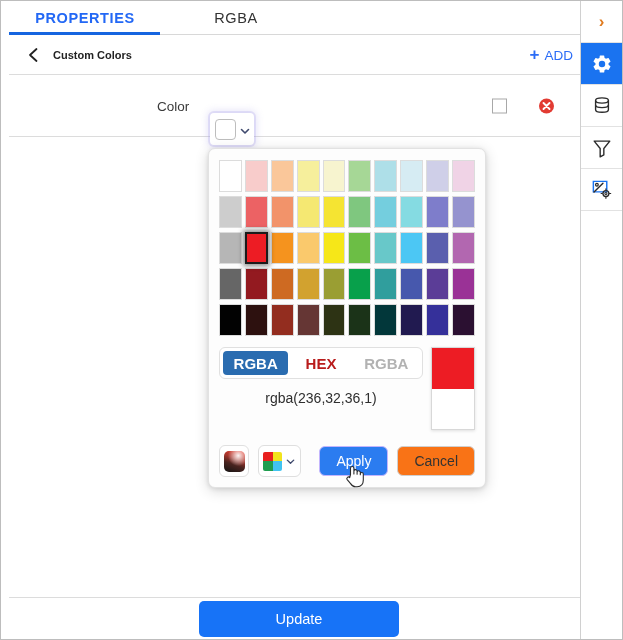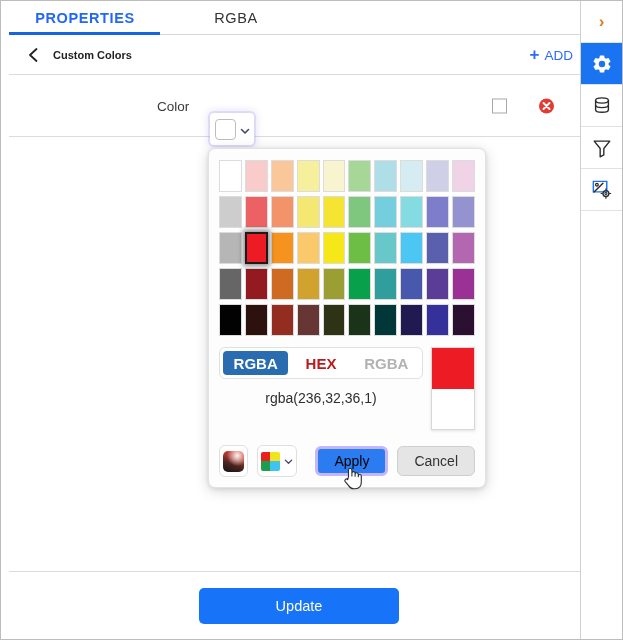--- a/index.html
+++ b/index.html
@@ -260,42 +260,42 @@
     height: 30px;
     padding: 0 16px;
     border-radius: 6px;
     font-size: 14px;
     display: flex; align-items: center; justify-content: center;
     cursor: pointer;
     user-select: none;
   }
   .btn-apply {
     background: #2b7cf0;
-    color: #000000;
-    border: 3px solid #c4b5fd;
+    color: #ffffff;
+    border: 1px solid #c4b5fd;
     position: relative;
     text-align: center;
   }
   .btn-cancel {
-    background: #e5e5e5;
+    background: #f97316;
     color: #333333;
     border: 1px solid #cfcfcf;
   }
   .cursor-hand {
     position: absolute;
     left: 24px; top: 16px;
     width: 22px; height: 26px;
     pointer-events: none;
   }
 
   
   .updatebar {
     position: absolute;
     left: 0; bottom: 0;
-    width: 580px; height: 68px;
+    width: 580px; height: 42px;
     border-top: 1px solid #dcdcdc;
     display: flex; align-items: center; justify-content: center;
     background: #fff;
   }
   .btn-update {
     width: 200px; height: 36px;
     background: #1773f7;
     color: #ffffff;
     border: none;
     border-radius: 5px;

